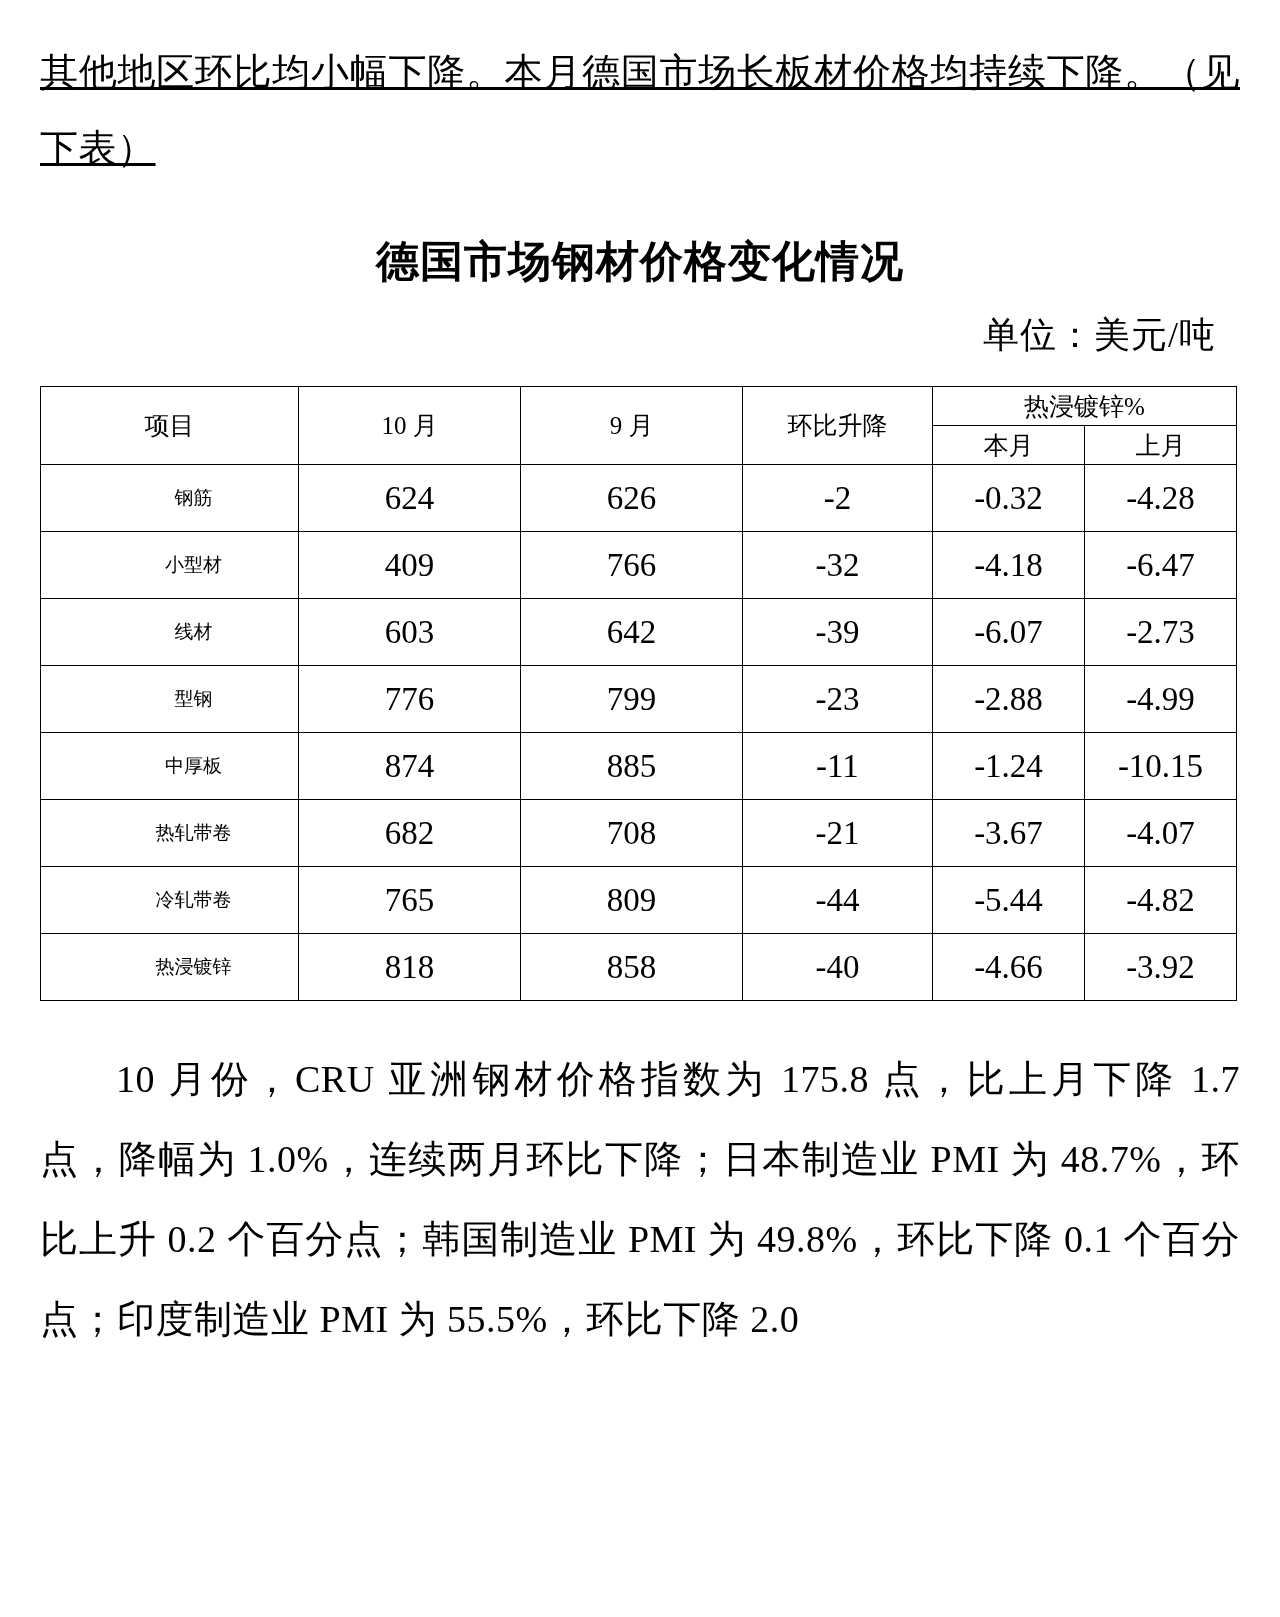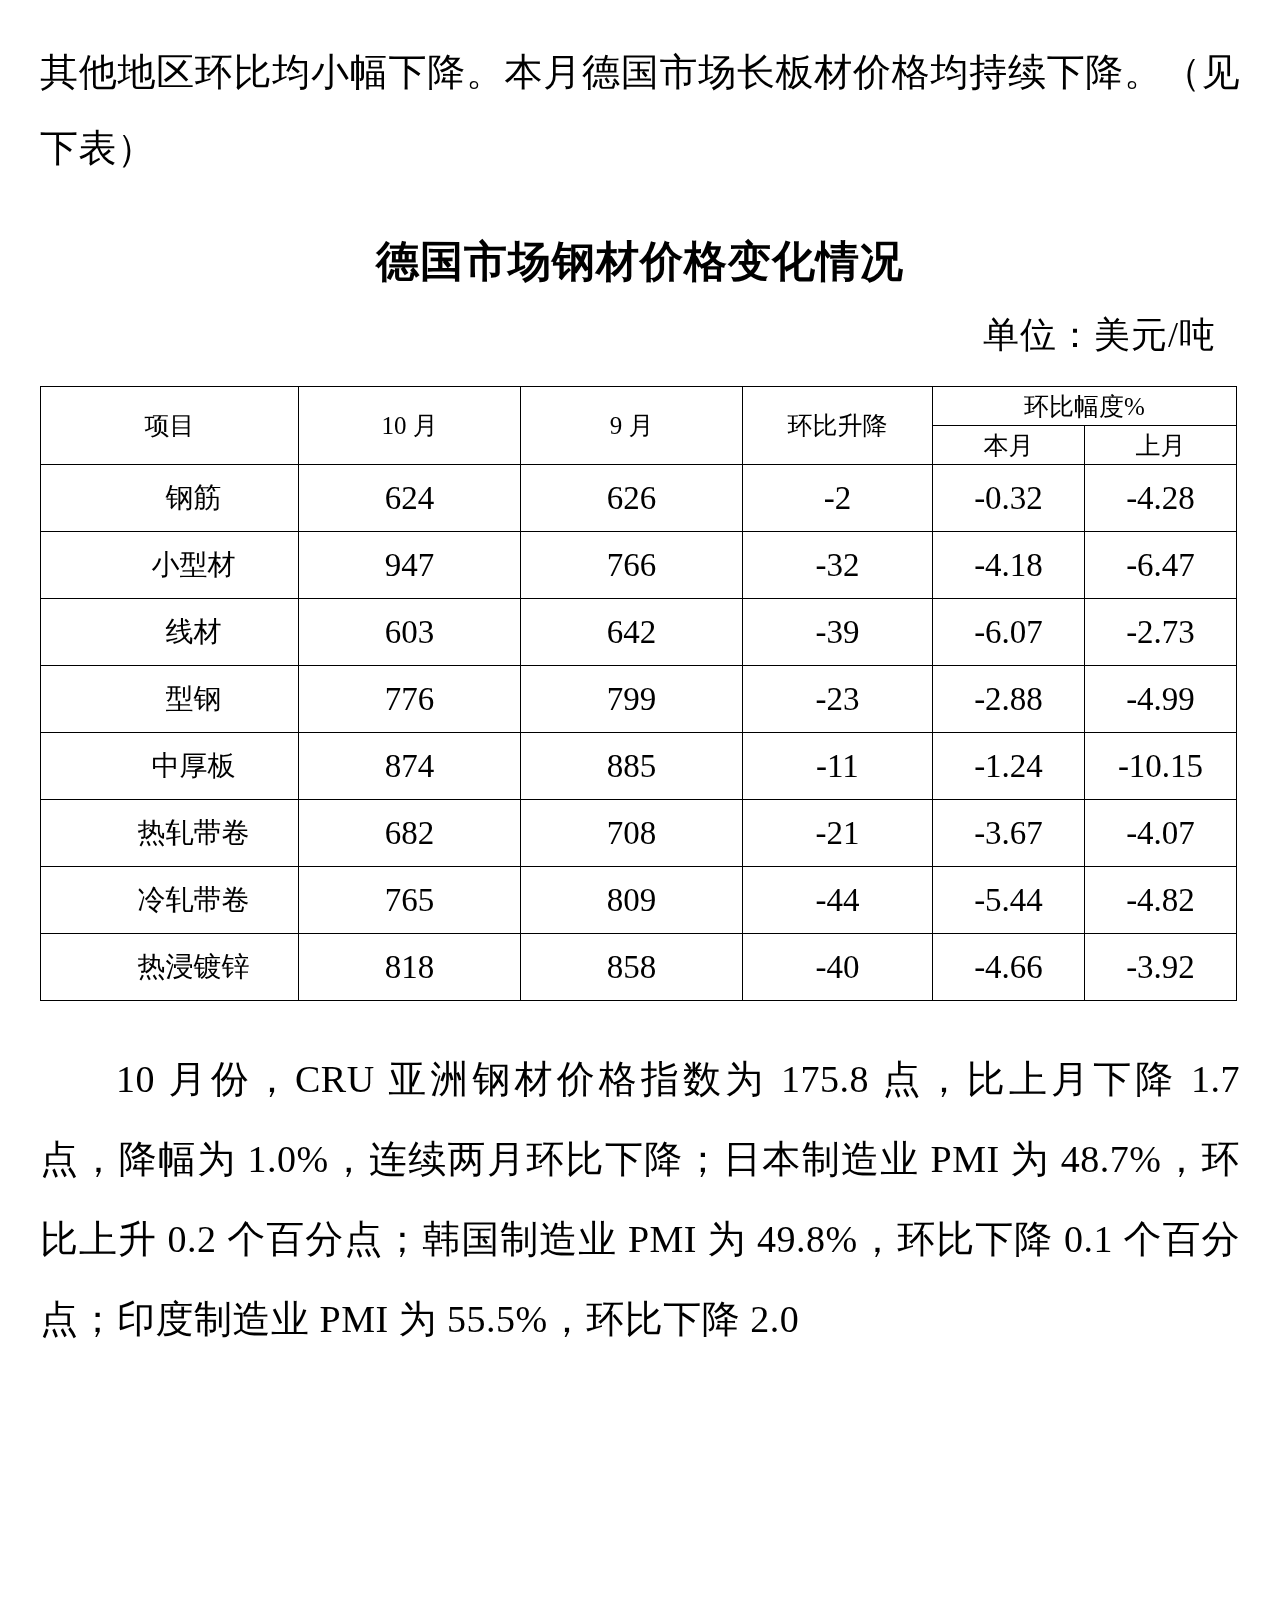--- a/index.html
+++ b/index.html
@@ -20,20 +20,21 @@
     height: 1617px;
     box-sizing: border-box;
     padding: 0 40px;
   }
   .para {
     font-size: 38px;
     line-height: 76px;
     text-align: justify;
     text-justify: inter-ideograph;
     letter-spacing: 0.5px;
+    text-decoration: underline;
   }
   .para.lead {
     margin-top: 34px;
   }
   .doc-title {
     text-align: center;
     font-size: 43px;
     font-weight: bold;
     line-height: 76px;
     margin-top: 12px;
@@ -63,21 +64,21 @@
     padding: 0;
   }
   table.price .hrow td, table.price .hrow th {
     height: 38px;
   }
   table.price tbody td {
     height: 66px;
     font-size: 33px;
   }
   table.price td.label {
-    font-size: 28px;
+    font-size: 19px;
     padding-left: 48px;
   }
   table.price td.num {
     font-family: "Liberation Serif", "DejaVu Serif", serif;
   }
   .c1 { width: 258px; }
   .c2 { width: 222px; }
   .c3 { width: 222px; }
   .c4 { width: 190px; }
   .c5 { width: 152px; }
@@ -116,39 +117,39 @@
         <col class="c4">
         <col class="c5">
         <col class="c6">
     </colgroup>
     <thead>
       <tr class="hrow">
         <th rowspan="2">项目</th>
         <th rowspan="2">10 月</th>
         <th rowspan="2">9 月</th>
         <th rowspan="2">环比升降</th>
-        <th colspan="2">环比幅度%</th>
+        <th colspan="2">热浸镀锌%</th>
       </tr>
       <tr class="hrow">
         <th>本月</th>
         <th>上月</th>
       </tr>
     </thead>
     <tbody>
       <tr>
         <td class="label">钢筋</td>
         <td class="num">624</td>
         <td class="num">626</td>
         <td class="num">-2</td>
         <td class="num">-0.32</td>
         <td class="num">-4.28</td>
       </tr>
       <tr>
         <td class="label">小型材</td>
-        <td class="num">947</td>
+        <td class="num">409</td>
         <td class="num">766</td>
         <td class="num">-32</td>
         <td class="num">-4.18</td>
         <td class="num">-6.47</td>
       </tr>
       <tr>
         <td class="label">线材</td>
         <td class="num">603</td>
         <td class="num">642</td>
         <td class="num">-39</td>

